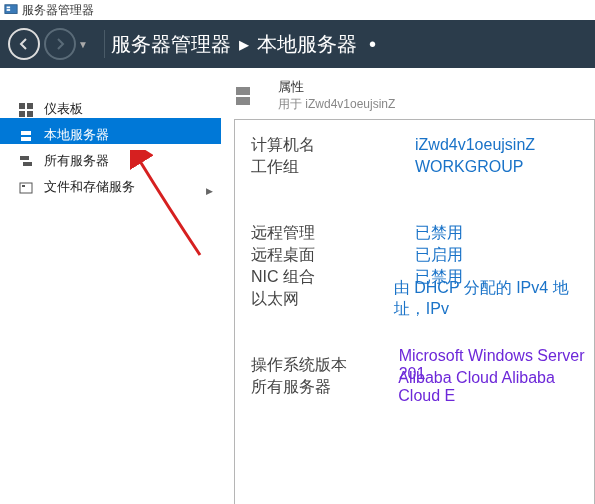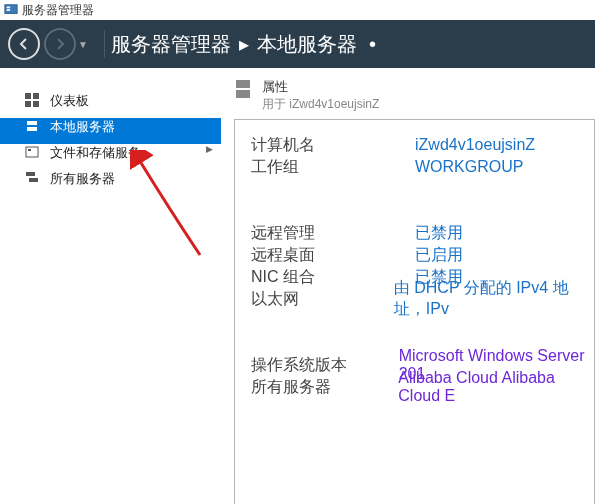--- a/index.html
+++ b/index.html
@@ -13,27 +13,27 @@
     .nav-btn.back { border-color: #ddd; }
     .nav-btn.forward { border-color: #5a6b78; }
     .nav-arrow-down { margin-left: -2px; margin-right: 10px; color: #aaa; font-size: 10px; }
     .sep { width: 1px; height: 28px; background: #4a5b68; margin: 0 6px; }
     .breadcrumb { display: flex; align-items: center; font-size: 20px; gap: 6px; }
     .crumb-sep { margin: 0 2px; }
     
     .content { display: flex; height: calc(100% - 68px); }
     
     .sidebar { width: 222px; padding-top: 24px; border-right: 1px solid transparent; }
-    .side-item { height: 26px; display: flex; align-items: flex-start; padding-left: 24px; gap: 10px; font-size: 13px; color: #222; cursor: pointer; }
+    .side-item { height: 26px; display: flex; align-items: flex-end; padding-left: 18px; gap: 10px; font-size: 13px; color: #222; cursor: pointer; }
     .side-item.active { background: #0078d7; color: #fff; }
     .side-icon { width: 16px; height: 16px; display: inline-flex; align-items: center; justify-content: center; }
     .triangle-right { margin-left: auto; margin-right: 8px; font-size: 9px; color: #666; }
     
     .main { flex: 1; padding: 10px 0 0 12px; overflow: hidden; }
-    .section-head { display: flex; align-items: flex-start; gap: 10px; margin-bottom: 6px; }
+    .section-head { display: flex; align-items: center; gap: 26px; margin-bottom: 6px; }
     .section-icon { width: 18px; height: 22px; }
     .section-title { font-size: 13px; color: #333; }
     .section-sub { font-size: 12px; color: #888; }
     
     .props { border: 1px solid #b5b5b5; padding: 14px 0 0 16px; height: 418px; }
     .row { display: flex; height: 22px; align-items: center; font-size: 16px; }
     .label { width: 164px; color: #444; }
     .value { color: #6d28d9; }
     .link { color: #1a73c8; cursor: pointer; }
     .gap { height: 44px; }
@@ -93,35 +93,35 @@
         <svg viewBox="0 0 16 16">
             <rect x="3" y="3" width="10" height="4" fill="#fff"></rect>
             <rect x="3" y="9" width="10" height="4" fill="#fff"></rect>
           </svg>
       </span>
       <span>本地服务器</span>
     </div>
     <div class="side-item">
       <span class="side-icon">
         <svg viewBox="0 0 16 16">
+            <rect x="2" y="2" width="9" height="4" fill="#555"></rect>
+            <rect x="5" y="8" width="9" height="4" fill="#555"></rect>
+          </svg>
+      </span>
+      <span>所有服务器</span>
+    </div>
+    <div class="side-item">
+      <span class="side-icon">
+        <svg viewBox="0 0 16 16">
             <rect x="2" y="3" width="12" height="10" fill="none" stroke="#555"></rect>
             <rect x="4" y="5" width="3" height="2" fill="#555"></rect>
           </svg>
       </span>
       <span>文件和存储服务</span>
       <span class="triangle-right">▶</span>
-    </div>
-    <div class="side-item">
-      <span class="side-icon">
-        <svg viewBox="0 0 16 16">
-            <rect x="2" y="2" width="9" height="4" fill="#555"></rect>
-            <rect x="5" y="8" width="9" height="4" fill="#555"></rect>
-          </svg>
-      </span>
-      <span>所有服务器</span>
     </div>
   </div>
 
   <div class="main">
     <div class="section-head">
       <span class="section-icon">
         <svg viewBox="0 0 18 22">
             <rect x="2" y="2" width="14" height="8" fill="#888"></rect>
             <rect x="2" y="12" width="14" height="8" fill="#888"></rect>
           </svg>

